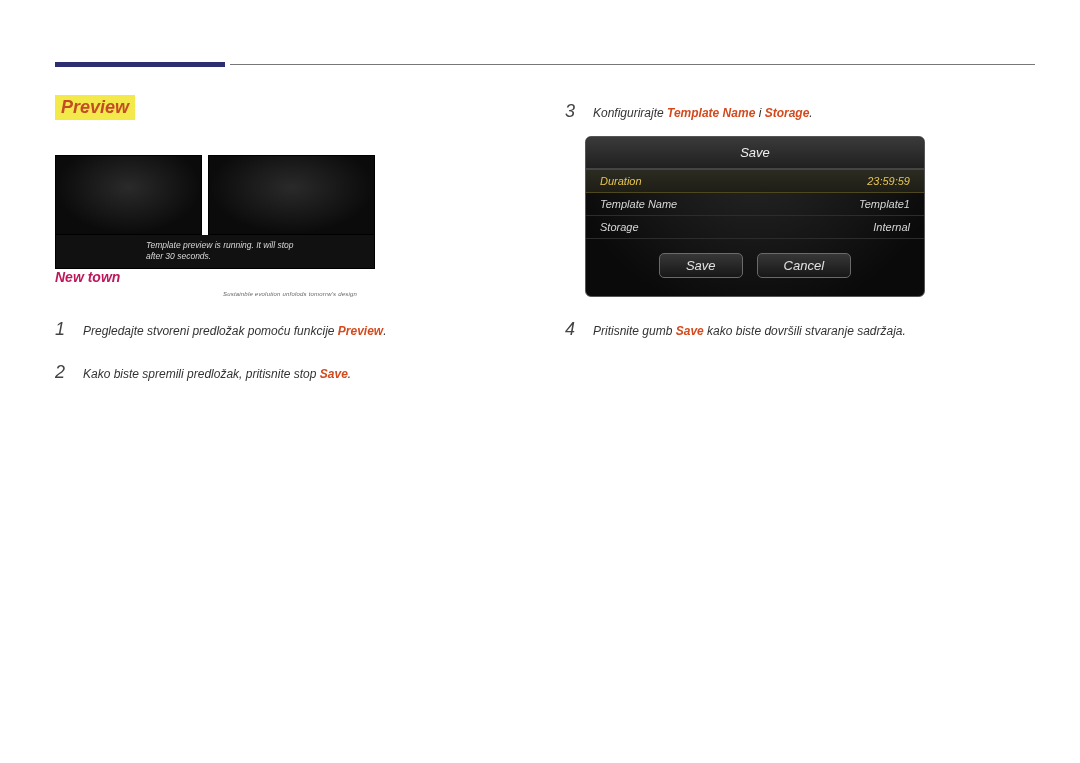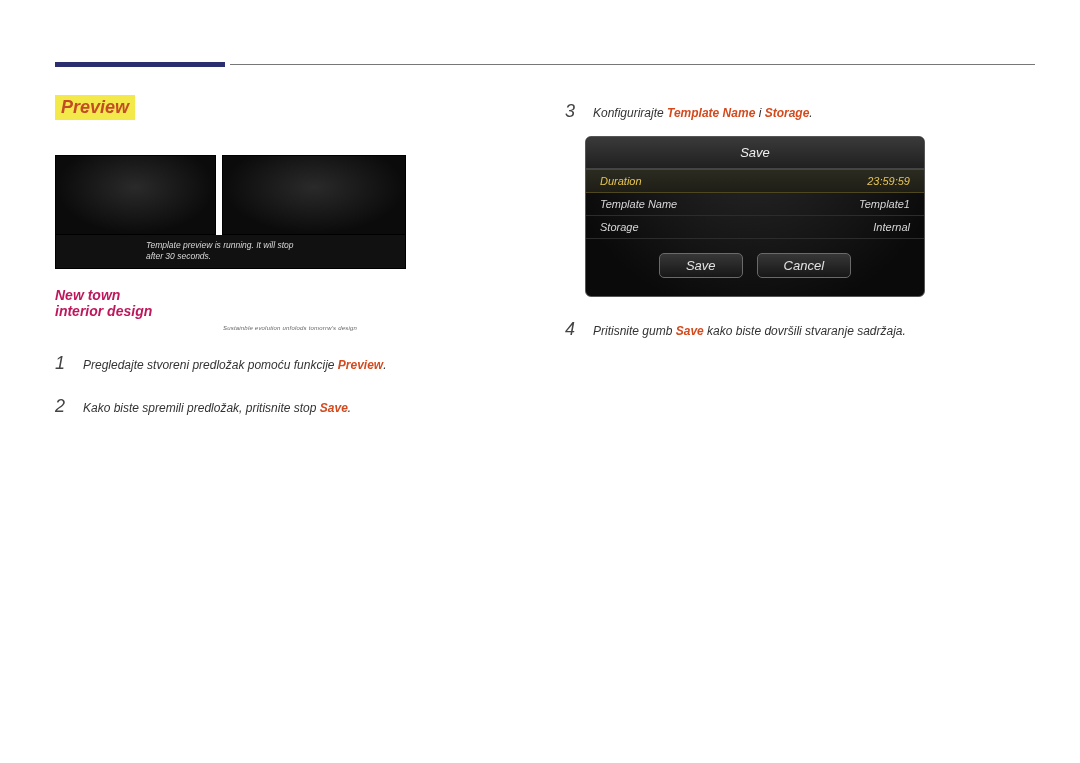--- a/index.html
+++ b/index.html
@@ -42,22 +42,21 @@
     display: inline-block;
     background: #f4e94b;
     color: #c34b26;
     font-weight: 600;
     font-size: 18px;
     padding: 2px 6px;
     margin-bottom: 35px;
   }
   
   .preview-wrap {
-    width: 351px;
-    margin-bottom: 18px;
+    width: 320px;
   }
   .preview-top {
     display: flex;
     gap: 6px;
     height: 80px;
   }
   .pane {
     background: radial-gradient(ellipse at 50% 40%, #2a2a2a 0%, #0b0b0b 70%);
     border: 1px solid #000;
   }
@@ -164,21 +163,20 @@
         <div class="pane pane-right"></div>
       </div>
       <div class="preview-bottom">
         <div>Template preview is running. It will stop</div>
         <div>after 30 seconds.</div>
       </div>
     </div>
 
     <div class="preview-caption">
       <span>New  town</span>
-      <span class="line2">interior  design</span>
     </div>
     <div class="preview-sub">Sustainble evolution unfolods tomorrw's design</div>
 
     <div class="step">
       <span class="step-num">1</span>
       <span>
         <span>Pregledajte stvoreni predložak pomoću funkcije </span><span class="hl-red">Preview</span><span>.</span>
       </span>
     </div>
     <div class="step">

